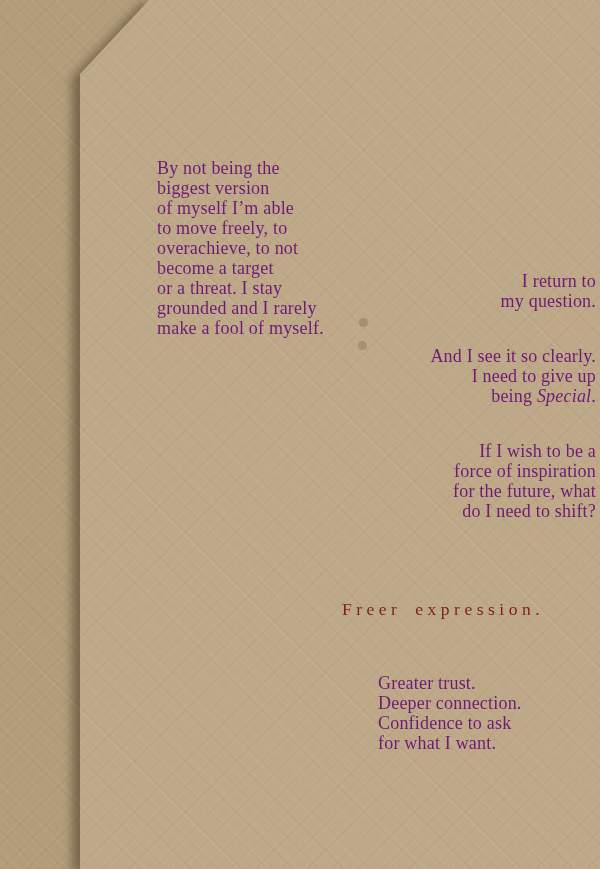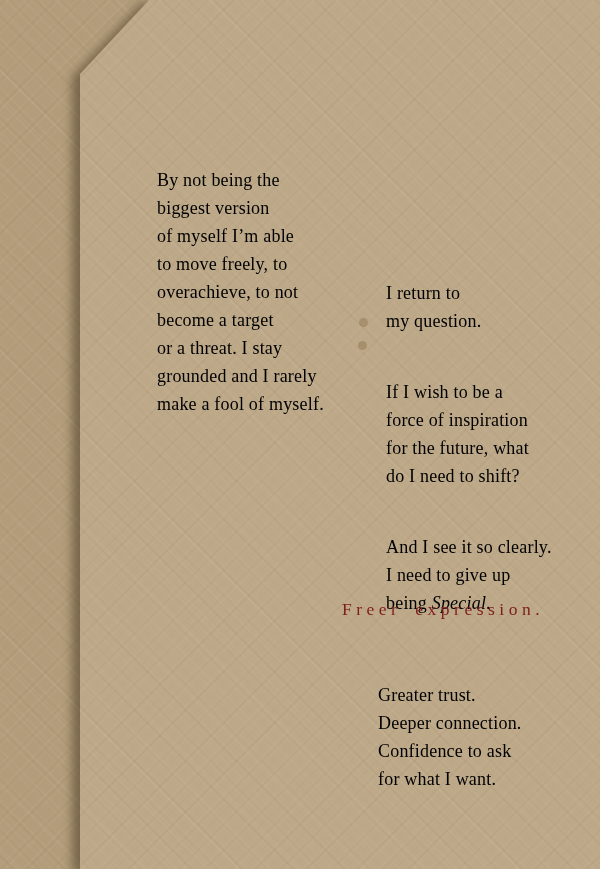--- a/index.html
+++ b/index.html
@@ -34,35 +34,35 @@
   .paper {
     position: absolute;
     inset: 0;
     background: #bda888;
     clip-path: polygon(80px 100%, 80px 74px, 149px 0, 100% 0, 100% 100%, 80px 100%);
   }
   .paper .texture { opacity: 0.9; }
 
   .textblock {
     position: absolute;
-    color: #000000;
+    color: #701a75;
     font-size: 18px;
-    line-height: 28px;
+    line-height: 20px;
     white-space: pre-line;
     letter-spacing: 0.2px;
   }
   .textblock p {
     margin: 0 0 15px 0;
   }
   .line { white-space: pre; }
   .em { font-style: italic; }
   .spaced-word { letter-spacing: 3.2px; }
 
   #left-column  { left: 157px; top: 138px; width: 210px; }
-  #right-column { left: 386px; top: 251px; width: 210px; }
+  #right-column { left: 386px; top: 251px; width: 210px; text-align: right; }
 
   #statement-line {
     position: absolute;
     left: 342px;
     top: 599px;
     color: #7f1d1d;
     font-size: 17.5px;
     letter-spacing: 4.5px;
     word-spacing: 5px;
     white-space: pre;
@@ -101,27 +101,27 @@
 grounded and I rarely
 make a fool of myself.</p>
 </div>
 
 <span id="bullet-dot-1" class="bullet-dot"></span>
 <span id="bullet-dot-2" class="bullet-dot"></span>
 
 <div id="right-column" class="textblock">
   <p>I return to
 my question.</p>
+  <p><span class="line">And I see it so clearly.</span>
+<span class="line">I need to give up</span>
+<span class="line"><span>being </span><span class="em">Special</span><span>.</span></span></p>
   <p>If I wish to be a
 force of inspiration
 for the future, what
 do I need to shift?</p>
-  <p><span class="line">And I see it so clearly.</span>
-<span class="line">I need to give up</span>
-<span class="line"><span>being </span><span class="em">Special</span><span>.</span></span></p>
 </div>
 
 <div id="statement-line">Freer expression.</div>
 
 <div id="closing-block" class="textblock">
   <p>Greater trust.
 Deeper connection.
 Confidence to ask
 for what I want.</p>
 </div>

